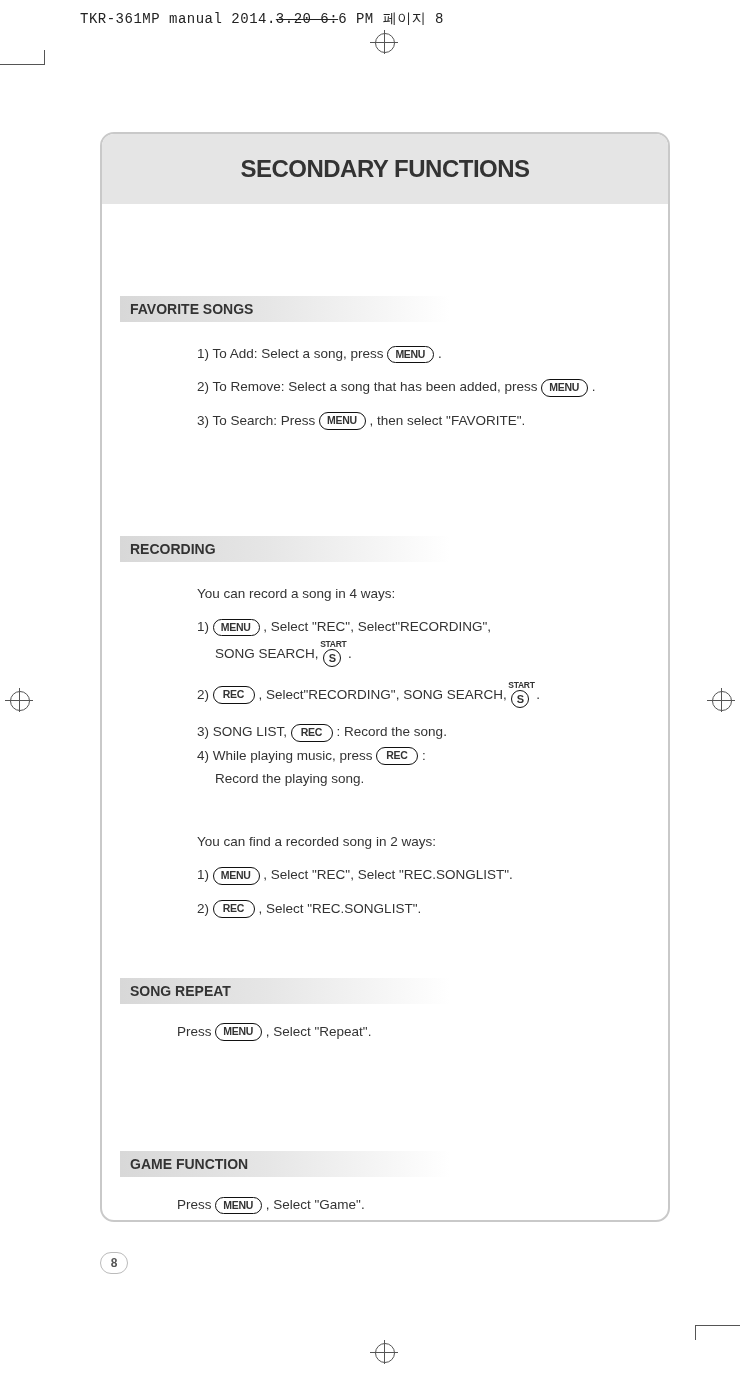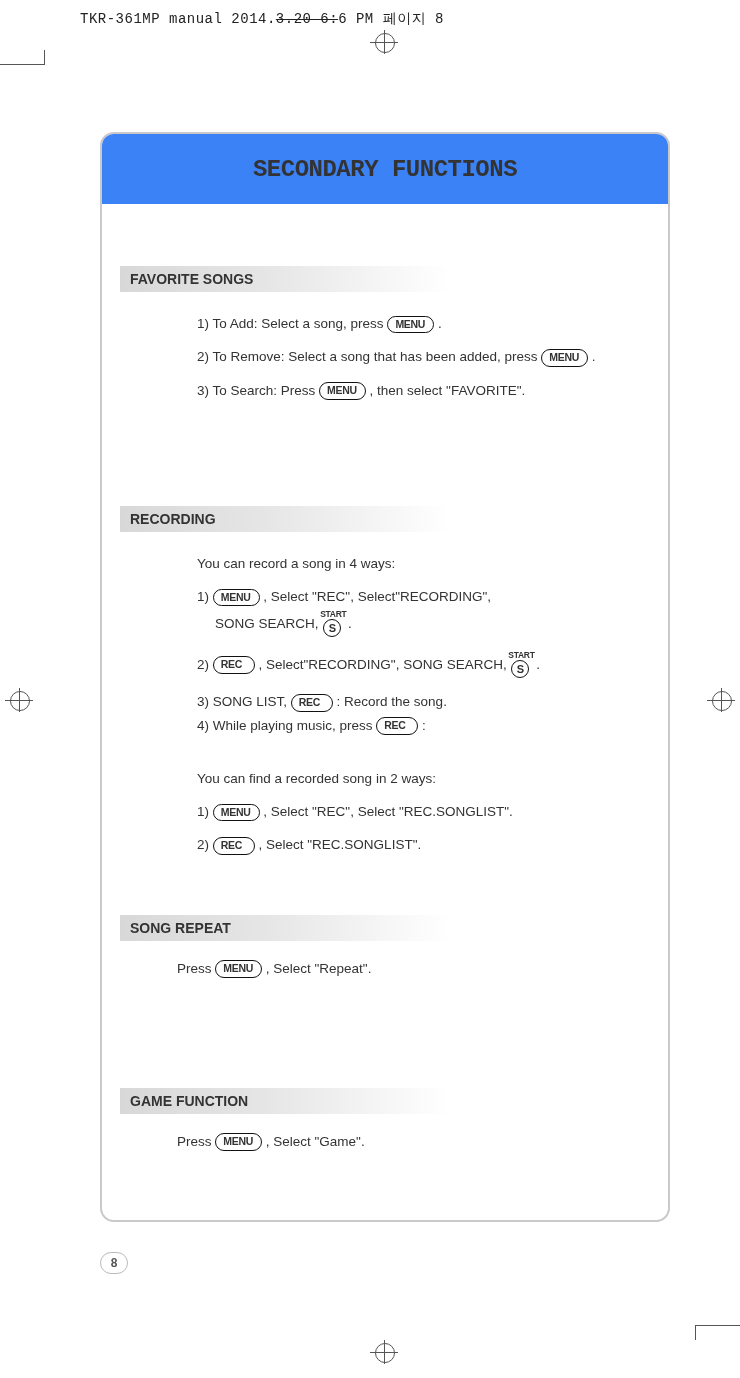--- a/index.html
+++ b/index.html
@@ -40,26 +40,25 @@
       top: 132px;
       left: 100px;
       width: 570px;
       height: 1090px;
       border: 2px solid #c9c9c9;
       border-radius: 14px;
       background: white;
     }
     .title-bar {
       height: 70px;
-      background: #3b82f6;
+      background: #e5e5e5;
       border-radius: 12px 12px 0 0;
       display: flex;
       align-items: center;
       justify-content: center;
-      font-family: Liberation Mono, monospace;
     }
     .title-bar h1 {
       font-size: 24px;
       font-weight: bold;
       color: #333;
       letter-spacing: -0.5px;
     }
     .section-header {
       margin: 22px 0 0 18px;
       width: 330px;
@@ -88,20 +87,21 @@
       padding: 1px 8px 1px 7px;
       font-size: 10.5px;
       font-weight: 900;
       font-family: Arial, sans-serif;
       background: white;
       vertical-align: middle;
       line-height: 1.3;
       letter-spacing: -0.3px;
       position: relative;
       min-width: 42px;
+      text-align: center;
     }
     .start-btn {
       display: inline-block;
       vertical-align: middle;
       position: relative;
       width: 22px;
       height: 28px;
       text-align: center;
     }
     .start-btn .label {
@@ -135,21 +135,21 @@
       height: 22px;
       border: 1.5px solid #bbb;
       border-radius: 11px;
       display: flex;
       align-items: center;
       justify-content: center;
       font-size: 12px;
       font-weight: bold;
       color: #555;
     }
-    .sp-fav { margin-top: 62px; }
+    .sp-fav { margin-top: 92px; }
     .sp-rec { margin-top: 84px; }
     .sp-search { margin-top: 48px; }
     .sp-repeat { margin-top: 38px; }
     .sp-game { margin-top: 88px; }
     .body-repeat, .body-game { padding-left: 75px; padding-top: 18px; }
   </style>
 </head>
 <body>
 
 <div class="crop-mark-tl"></div>
@@ -237,20 +237,21 @@
     <span class="line-tight">
       <span>3) SONG LIST,</span>
       <span class="btn">REC</span>
       <span>: Record the song.</span>
     </span>
     <span class="line-tight">
       <span>4) While playing music, press</span>
       <span class="btn">REC</span>
       <span>:</span>
     </span>
+    <span class="line indent">Record the playing song.</span>
   </div>
 
   <div class="section-body">
     <span class="line">You can find a recorded song in 2 ways:</span>
     <span class="line">
       <span>1)</span>
       <span class="btn">MENU</span>
       <span>, Select "REC", Select "REC.SONGLIST".</span>
     </span>
     <span class="line">

